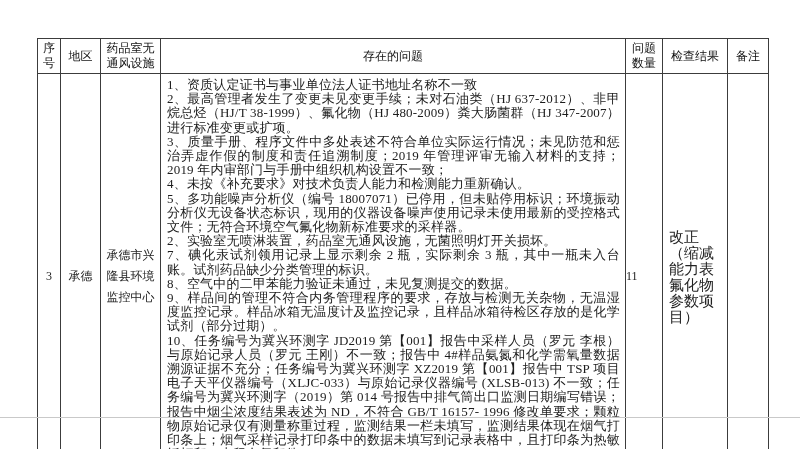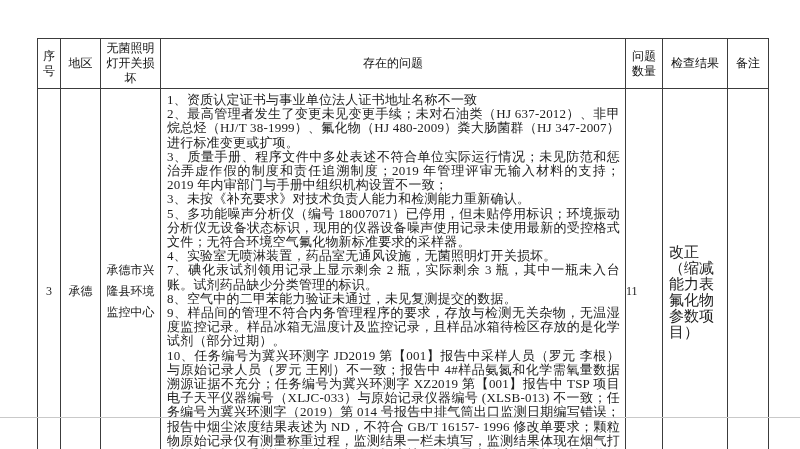--- a/index.html
+++ b/index.html
@@ -78,40 +78,40 @@
       <col style="width:60px">
       <col style="width:465px">
       <col style="width:37px">
       <col style="width:65px">
       <col style="width:41px">
     </colgroup>
     <thead>
       <tr>
         <th class="hdr">序号</th>
         <th class="hdr">地区</th>
-        <th class="hdr">无菌照明灯开关损坏</th>
+        <th class="hdr">药品室无通风设施</th>
         <th class="hdr">存在的问题</th>
         <th class="hdr">问题数量</th>
         <th class="hdr">检查结果</th>
         <th class="hdr">备注</th>
       </tr>
     </thead>
     <tbody>
       <tr style="height:336px;">
         <td class="cell-center">3</td>
         <td class="cell-center">承德</td>
         <td class="cell-center">承德市兴隆县环境监控中心</td>
         <td class="cell-problems">
           <div>
               <div class="problem-item">1、资质认定证书与事业单位法人证书地址名称不一致</div>
               <div class="problem-item">2、最高管理者发生了变更未见变更手续；未对石油类（HJ 637-2012）、非甲烷总烃（HJ/T 38-1999）、氟化物（HJ 480-2009）粪大肠菌群（HJ 347-2007）进行标准变更或扩项。</div>
               <div class="problem-item">3、质量手册、程序文件中多处表述不符合单位实际运行情况；未见防范和惩治弄虚作假的制度和责任追溯制度；2019 年管理评审无输入材料的支持；2019 年内审部门与手册中组织机构设置不一致；</div>
-              <div class="problem-item">3、未按《补充要求》对技术负责人能力和检测能力重新确认。</div>
+              <div class="problem-item">4、未按《补充要求》对技术负责人能力和检测能力重新确认。</div>
               <div class="problem-item">5、多功能噪声分析仪（编号 18007071）已停用，但未贴停用标识；环境振动分析仪无设备状态标识，现用的仪器设备噪声使用记录未使用最新的受控格式文件；无符合环境空气氟化物新标准要求的采样器。</div>
-              <div class="problem-item">4、实验室无喷淋装置，药品室无通风设施，无菌照明灯开关损坏。</div>
+              <div class="problem-item">2、实验室无喷淋装置，药品室无通风设施，无菌照明灯开关损坏。</div>
               <div class="problem-item">7、碘化汞试剂领用记录上显示剩余 2 瓶，实际剩余 3 瓶，其中一瓶未入台账。试剂药品缺少分类管理的标识。</div>
               <div class="problem-item">8、空气中的二甲苯能力验证未通过，未见复测提交的数据。</div>
               <div class="problem-item">9、样品间的管理不符合内务管理程序的要求，存放与检测无关杂物，无温湿度监控记录。样品冰箱无温度计及监控记录，且样品冰箱待检区存放的是化学试剂（部分过期）。</div>
               <div class="problem-item">10、任务编号为冀兴环测字 JD2019 第【001】报告中采样人员（罗元 李根）与原始记录人员（罗元 王刚）不一致；报告中 4#样品氨氮和化学需氧量数据溯源证据不充分；任务编号为冀兴环测字 XZ2019 第【001】报告中 TSP 项目电子天平仪器编号（XLJC-033）与原始记录仪器编号 (XLSB-013) 不一致；任务编号为冀兴环测字（2019）第 014 号报告中排气筒出口监测日期编写错误；报告中烟尘浓度结果表述为 ND，不符合 GB/T 16157- 1996 修改单要求；颗粒物原始记录仅有测量称重过程，监测结果一栏未填写，监测结果体现在烟气打印条上；烟气采样记录打印条中的数据未填写到记录表格中，且打印条为热敏纸打印，未留存复印件。</div>
               <div class="problem-item">15、授权签字人考试：王刚　51 分　李艳玲 57 分</div>
             </div>
         </td>
         <td class="cell-count">11</td>
         <td class="cell-result">改正（缩减能力表氟化物参数项目）</td>
         <td class="cell-remark"></td>

